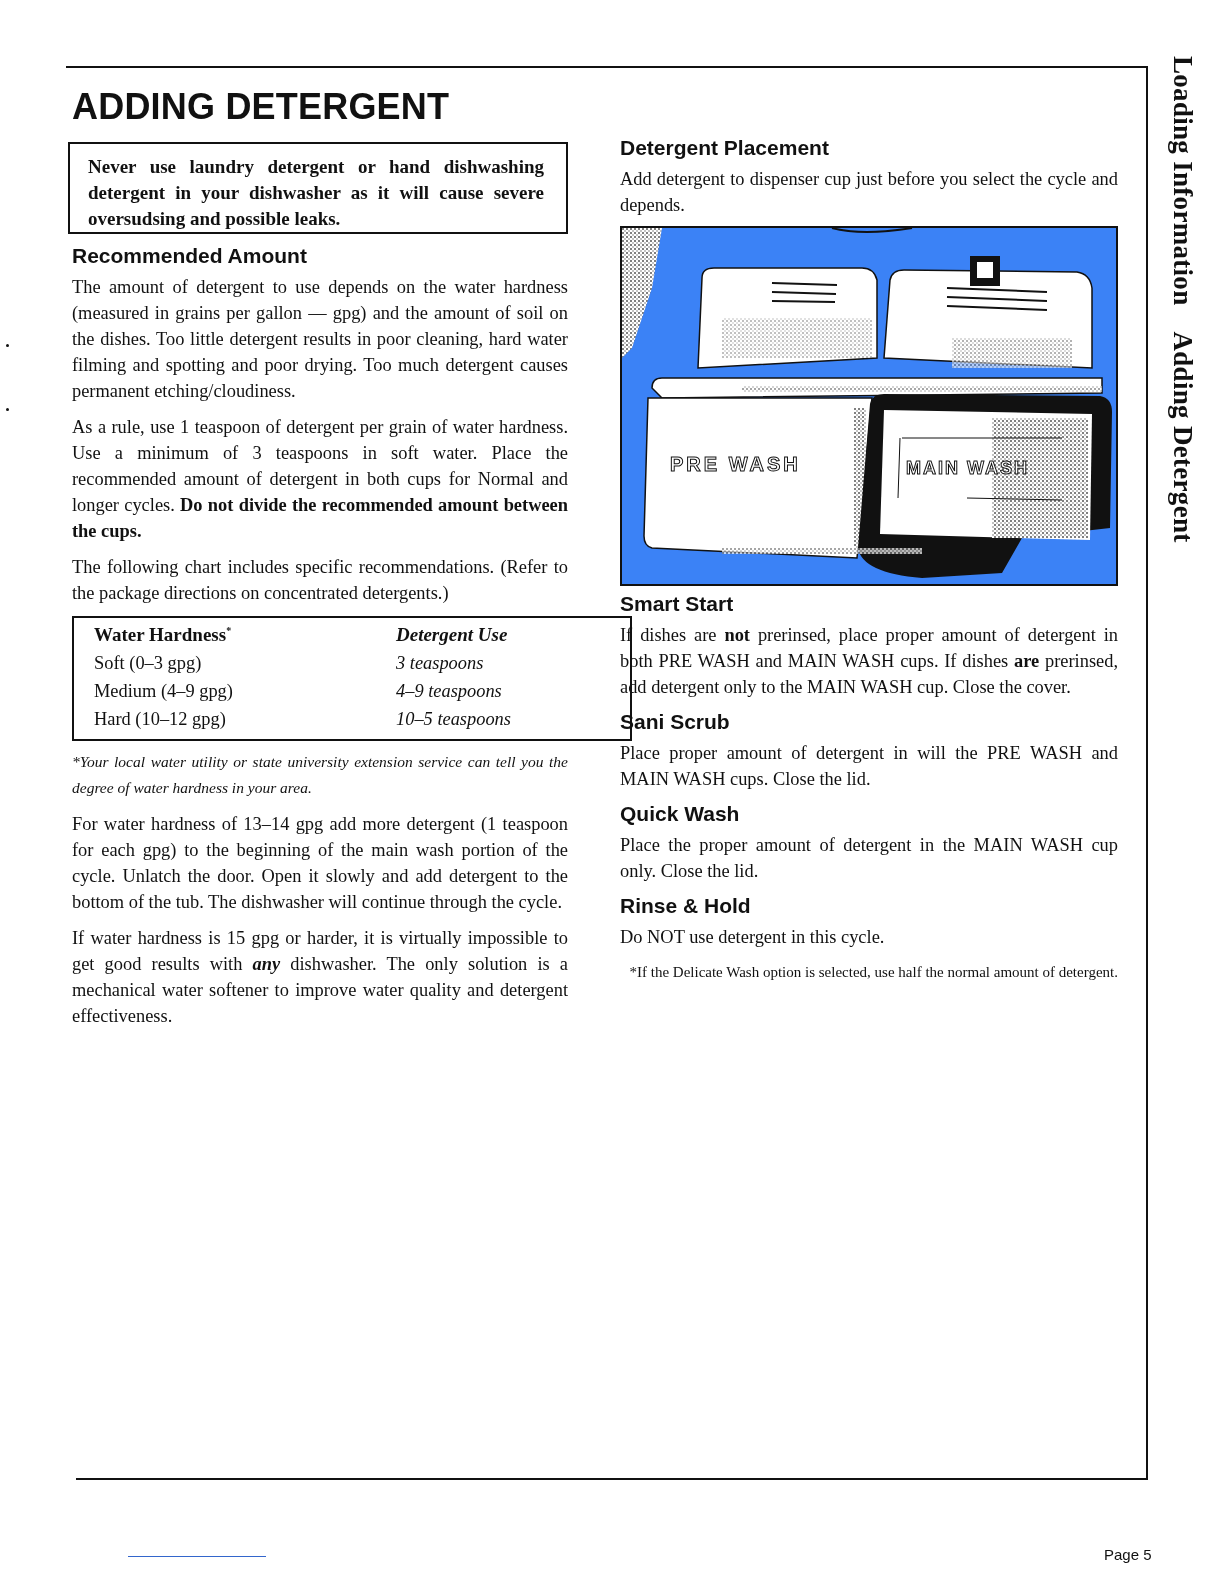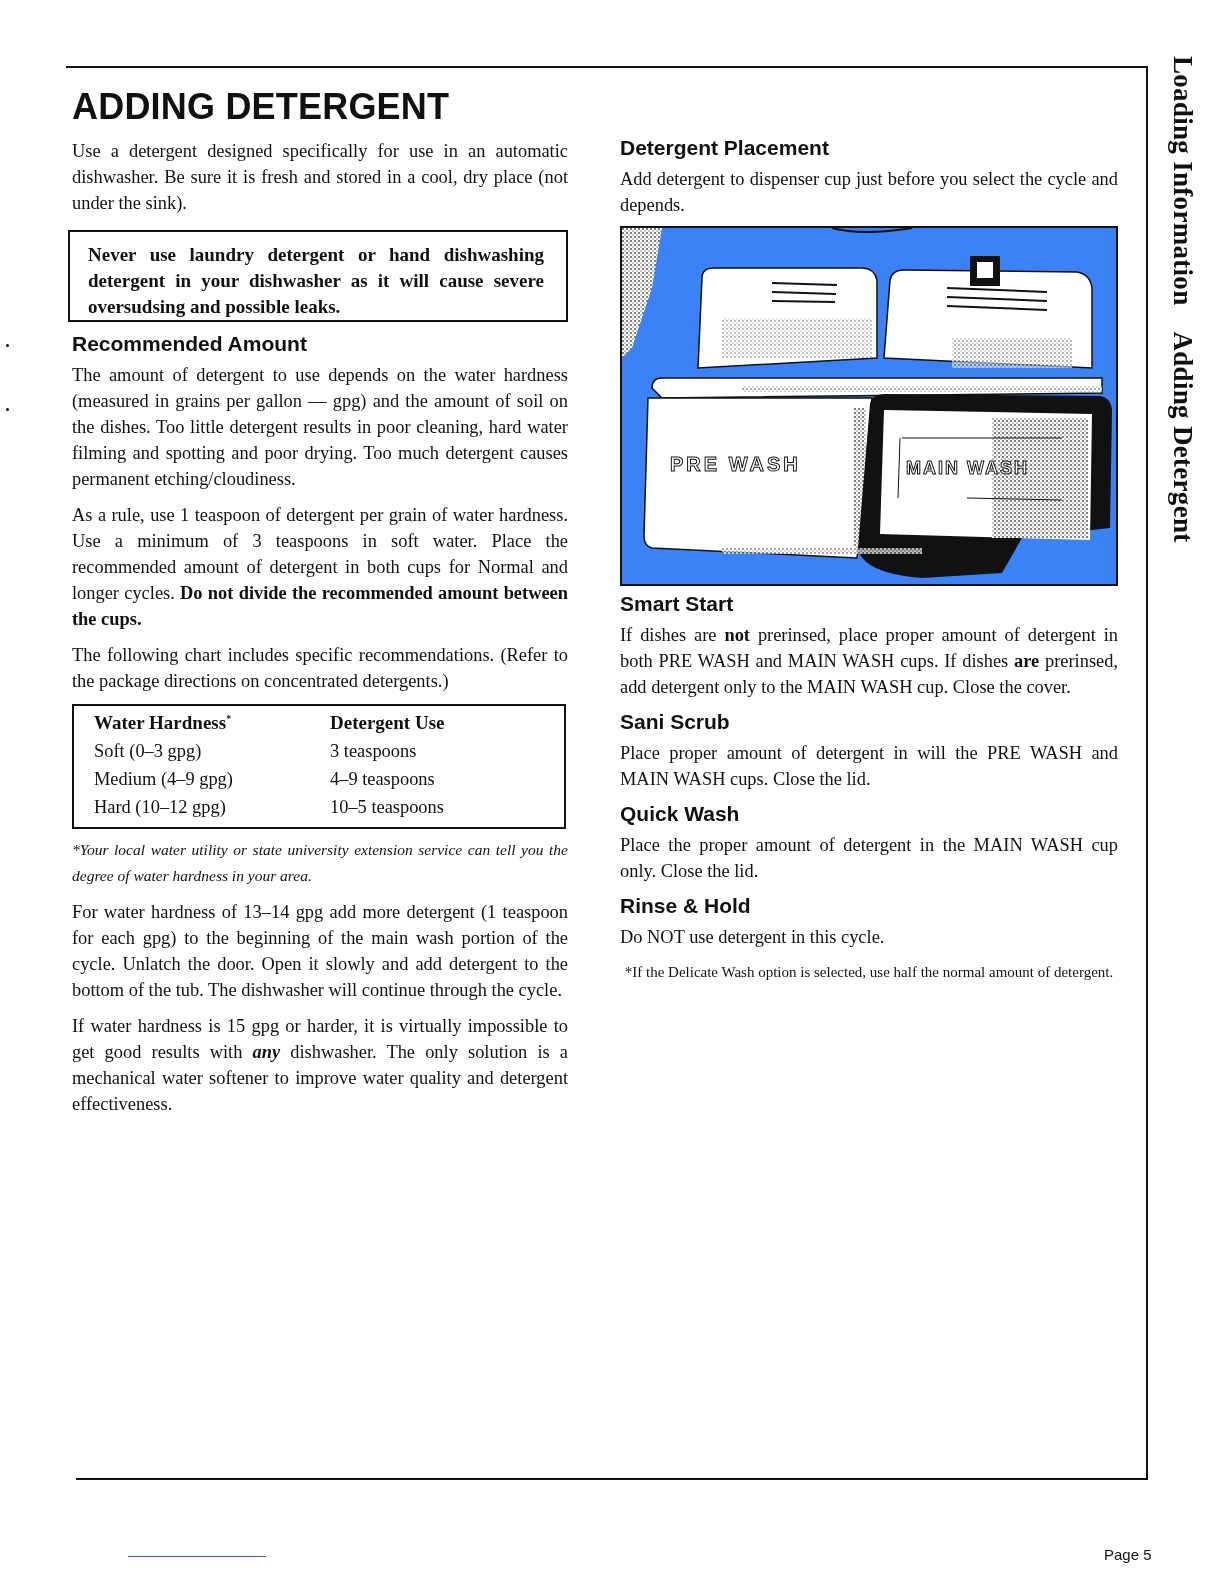--- a/index.html
+++ b/index.html
@@ -18,28 +18,28 @@
   .col-left { left: 72px; top: 86px; width: 496px; }
   .col-right { left: 620px; top: 136px; width: 498px; }
 
   h1 { margin: 0 0 10px 0; font-family: "Liberation Sans", sans-serif; font-weight: 900; font-size: 36px; letter-spacing: 0.2px; }
   h2 { margin: 0 0 6px 0; font-family: "Liberation Sans", sans-serif; font-weight: bold; font-size: 21px; }
   p { margin: 0 0 10px 0; font-size: 18.4px; line-height: 26px; text-align: justify; }
 
   .warn-box { border: 2px solid #111; padding: 10px 22px 0 18px; margin: 14px 0 10px -4px; }
   .warn-box p { font-weight: bold; font-size: 19px; line-height: 26px; margin: 0; text-align: justify; }
 
-  .hard-table { border: 2px solid #111; margin: 0 0 8px 0; padding: 2px 0 4px 0; width: 494px; border-collapse: separate; }
+  .hard-table { border: 2px solid #111; margin: 0 0 8px 0; padding: 2px 0 4px 0; width: 560px; border-collapse: separate; }
   .hard-table th, .hard-table td { text-align: left; font-size: 18.4px; padding: 2px 0 3px 18px; }
   .hard-table th { font-weight: bold; font-size: 19px; }
-  .hard-table .c2 { padding-left: 0; width: 232px; }
+  .hard-table .c2 { padding-left: 0; width: 232px; font-style: italic; }
   sup { font-size: 10px; }
 
   .footnote-it { font-style: italic; font-size: 15.5px; line-height: 26px; margin: 0 0 10px 0; }
-  .small-note { font-size: 15px; line-height: 24px; text-align: center; }
+  .small-note { font-size: 15px; line-height: 24px; text-align: right; }
 
   .figure { border: 2px solid #111; width: 494px; height: 356px; margin: 8px 0 6px 0; position: relative; overflow: hidden; background: #3b82f6; }
   .figure svg { position: absolute; left: 0; top: 0; }
 </style>
 </head>
 <body>
 
 <div class="rule-top"></div>
 <div class="rule-right"></div>
 <div class="rule-bottom"></div>
@@ -47,21 +47,20 @@
 <div class="margin-dot" style="top:408px"></div>
 
 <div class="side-tab">
   <div class="txt">
     <span>Loading Information</span><span class="gap"></span><span>Adding Detergent</span>
   </div>
 </div>
 
 <div class="col col-left">
   <h1>ADDING DETERGENT</h1>
-  <p>Use a detergent designed specifically for use in an automatic dishwasher. Be sure it is fresh and stored in a cool, dry place (not under the sink).</p>
 
   <div class="warn-box">
     <p>Never use laundry detergent or hand dishwashing detergent in your dishwasher as it will cause severe oversudsing and possible leaks.</p>
   </div>
 
   <h2>Recommended Amount</h2>
   <p>The amount of detergent to use depends on the water hardness (measured in grains per gallon — gpg) and the amount of soil on the dishes. Too little detergent results in poor cleaning, hard water filming and spotting and poor drying. Too much detergent causes permanent etching/cloudiness.</p>
   <p><span>As a rule, use 1 teaspoon of detergent per grain of water hardness. Use a minimum of 3 teaspoons in soft water. Place the recommended amount of detergent in both cups for Normal and longer cycles. </span><b>Do not divide the recommended amount between the cups.</b></p>
   <p>The following chart includes specific recommendations. (Refer to the package directions on concentrated detergents.)</p>
 

